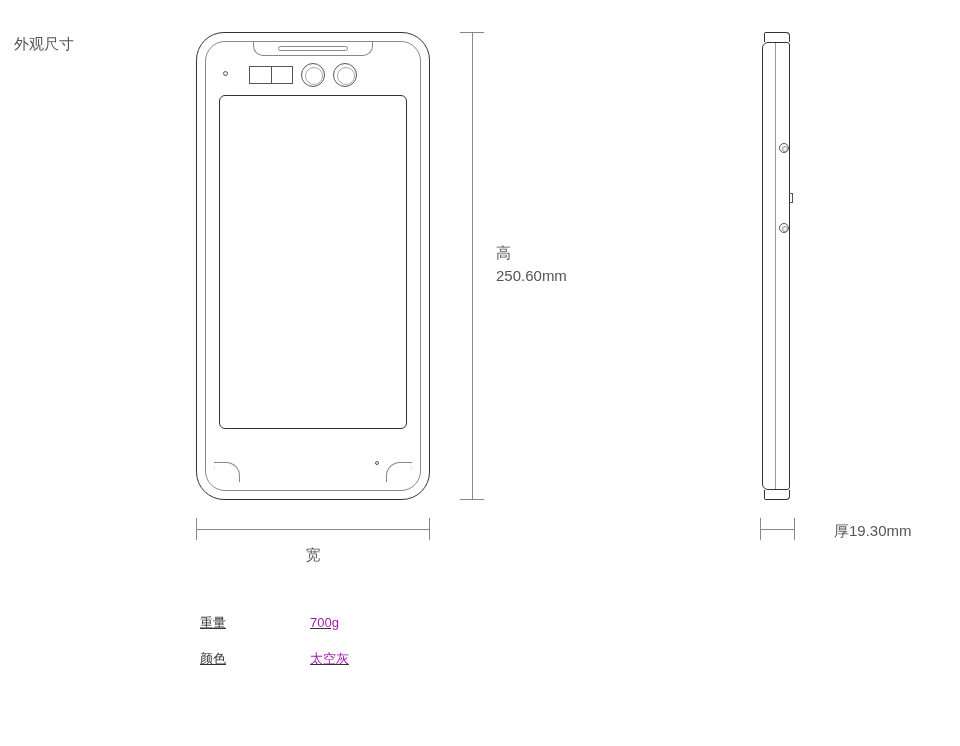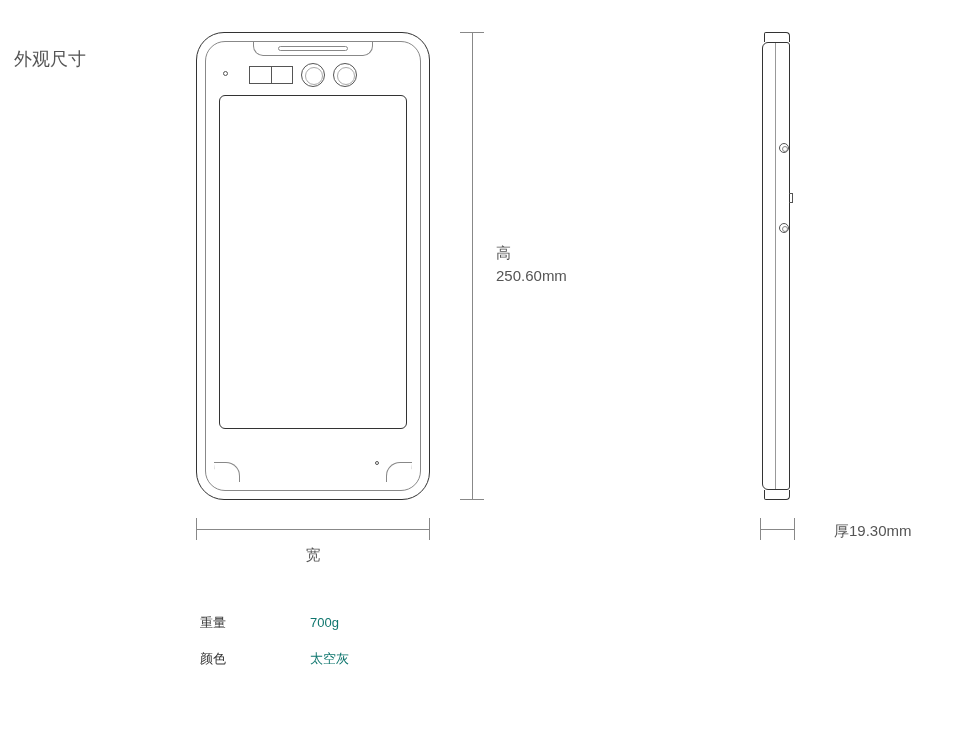--- a/index.html
+++ b/index.html
@@ -6,23 +6,23 @@
   body {
     font-family: "Helvetica Neue", Arial, "PingFang SC", "Microsoft YaHei", sans-serif;
     background: #fff;
     color: #333;
     width: 960px;
     height: 746px;
     position: relative;
   }
   .section-title {
     position: absolute;
-    top: 47px;
+    top: 35px;
     left: 14px;
-    font-size: 18px;
+    font-size: 15px;
     color: #555;
     font-weight: 400;
   }
   
   .front-wrap {
     position: absolute;
     left: 196px;
     top: 32px;
     width: 234px;
     height: 468px;
@@ -302,28 +302,29 @@
   .specs {
     position: absolute;
     left: 200px;
     top: 614px;
     font-size: 13px;
   }
   .specs .row {
     display: flex;
     align-items: baseline;
     margin-bottom: 18px;
+    text-decoration: underline;
   }
   .specs .lab {
     width: 110px;
     color: #333;
     font-weight: 500;
   }
   .specs .val {
-    color: #0f766e;
+    color: #a21caf;
   }
 </style>
 </head>
 <body>
 
 <div class="section-title">外观尺寸</div>
 
 <div class="front-wrap">
   <div class="front-outer">
     <div class="front-inner-ring">

